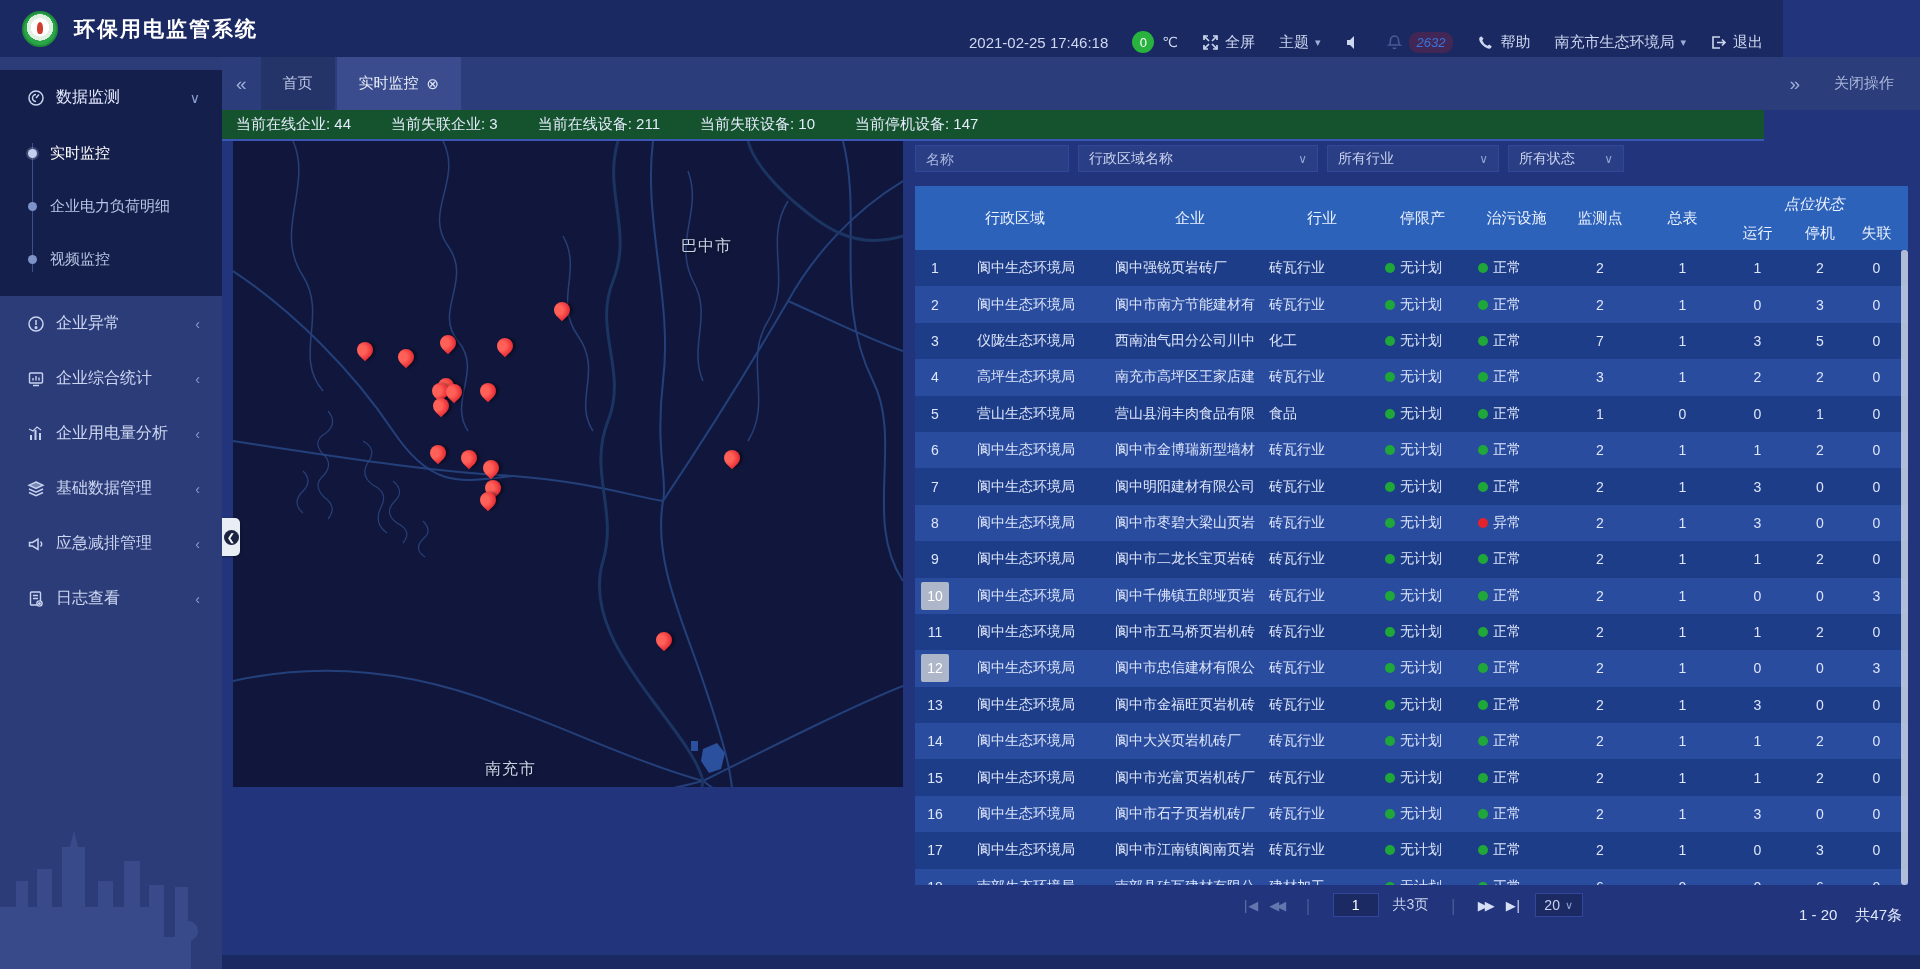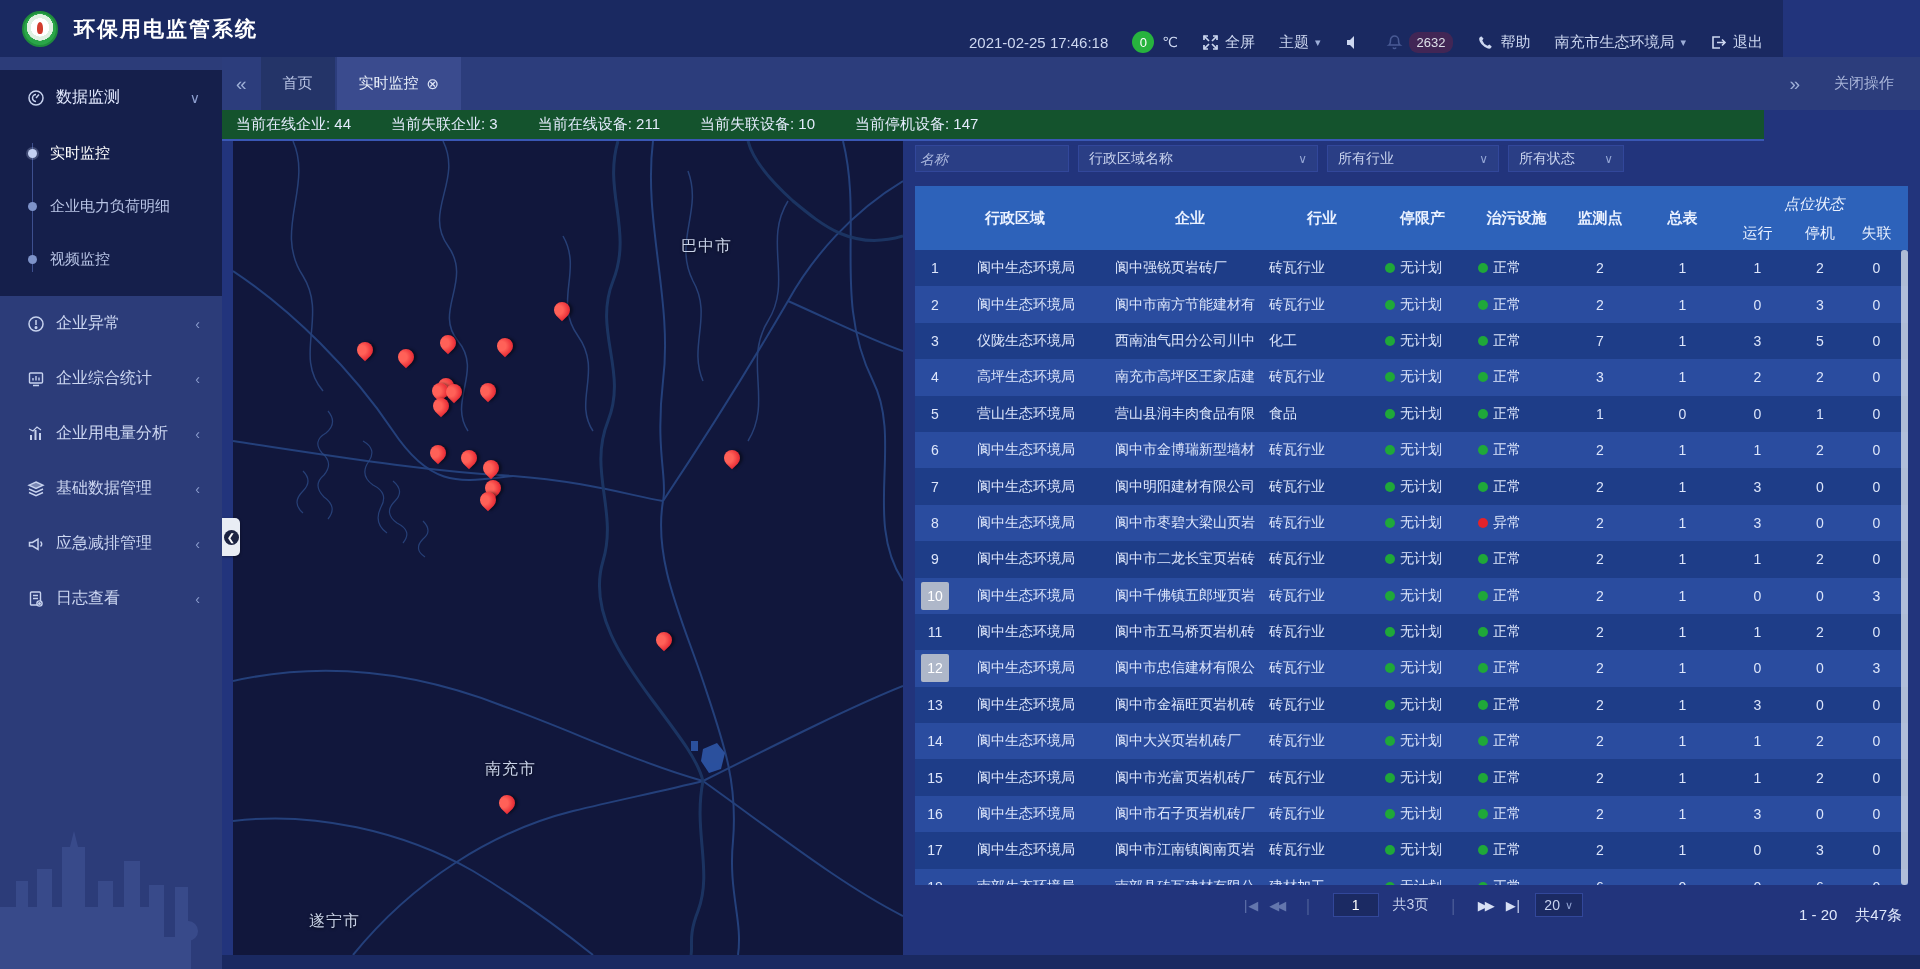--- a/index.html
+++ b/index.html
@@ -13,21 +13,21 @@
   .logo{width:36px;height:36px;border-radius:50%;background:radial-gradient(circle at 50% 45%,#ffffff 0 38%,#dff0e2 39% 55%,#2aa648 56% 100%);border:2px solid #1f8c3c;position:relative;}
   .logo::after{content:'';position:absolute;left:13px;top:9px;width:6px;height:12px;background:#d23c2e;border-radius:50% 50% 40% 40%;}
   .app-title{color:#ffffff;font-size:21px;font-weight:bold;letter-spacing:2px;}
   .top-right{margin-left:auto;display:flex;align-items:center;gap:24px;padding-right:20px;color:#cdd7f0;font-size:15px;margin-top:27px;}
   .top-item{display:flex;align-items:center;gap:6px;cursor:pointer;white-space:nowrap;}
   .temp-badge{width:22px;height:22px;border-radius:50%;background:#27b33e;color:#fff;font-size:13px;display:flex;align-items:center;justify-content:center;}
   .temp-unit{font-size:14px;color:#cdd7f0;margin-left:2px;}
   .caret-down{font-size:11px;color:#9daed8;}
   .hicon{width:17px;height:17px;display:inline-block;}
   .hicon svg{display:block;}
-  .bell-badge{background:rgba(150,35,60,.38);color:#ffffff;border-radius:9px;padding:3px 8px;font-size:13px;}
+  .bell-badge{background:rgba(150,35,60,.38);color:#3b82f6;border-radius:9px;padding:3px 8px;font-size:13px;font-style:italic;}
   .bell-wrap{opacity:.85;}
 
   
   .sidebar{position:absolute;left:0;top:57px;width:222px;height:912px;background:#2c3c79;overflow:hidden;z-index:20;}
   .sidebar nav{padding-top:13px;position:relative;z-index:2;}
   .nav-group.open{background:#151f4b;}
   .nav-item{display:flex;align-items:center;height:55px;padding:0 22px 0 27px;color:#ccd6f1;font-size:16px;cursor:pointer;}
   .nav-group.open .nav-item{color:#e3eaff;}
   .nav-item .mi{width:18px;height:18px;margin-right:11px;flex:none;}
   .nav-item .mi svg{display:block;}
@@ -50,40 +50,40 @@
 
   
   .statsbar{position:absolute;left:222px;top:110px;width:1542px;height:31px;background:#14532d;border-bottom:2px solid #3a57b5;display:flex;align-items:center;gap:40px;padding-left:14px;color:#e4ebfc;font-size:15px;z-index:9;}
   .stat{white-space:nowrap;}
 
   
   .contentbg{position:absolute;left:222px;top:141px;width:1698px;height:814px;background:#22347c;}
   .bottomstrip{position:absolute;left:222px;top:955px;width:1698px;height:14px;background:#1a2961;}
 
   
-  .map{position:absolute;left:233px;top:141px;width:670px;height:814px;background:#11173c;overflow:hidden;z-index:5;}
+  .map{position:absolute;left:233px;top:141px;width:670px;height:646px;background:#11173c;overflow:hidden;z-index:5;}
   .map svg.roads{position:absolute;left:0;top:0;}
   .map-label{position:absolute;color:#c9d3e8;font-size:16px;text-shadow:0 1px 3px rgba(0,0,0,.6);letter-spacing:1px;z-index:3;}
   .pin-wrap{position:absolute;width:0;height:0;z-index:4;}
   .pin{position:absolute;left:-8px;top:-21px;width:16px;height:16px;background:radial-gradient(circle at 35% 35%,#ff6158 0 30%,#ea3038 70%,#c8202c 100%);border-radius:50% 50% 50% 0;transform:rotate(-45deg);box-shadow:2px 2px 3px rgba(0,0,0,.45);}
   .map-handle{position:absolute;left:222px;top:518px;width:18px;height:38px;background:#e9edf4;border-radius:0 5px 5px 0;display:flex;align-items:center;justify-content:center;z-index:15;cursor:pointer;box-shadow:0 1px 3px rgba(0,0,0,.4);}
   .map-handle .hb{width:15px;height:15px;border-radius:50%;background:#1b2342;color:#fff;font-size:10px;display:flex;align-items:center;justify-content:center;}
 
   
   .panel{position:absolute;left:915px;top:141px;width:993px;height:814px;z-index:5;}
   .filters{position:absolute;left:0;top:4px;height:27px;display:flex;gap:9px;}
-  .f-input{width:154px;height:27px;background:#2a3e85;border:1px solid #32479a;color:#c9d3ee;font-size:14px;padding:0 4px;outline:none;font-style:italic;}
+  .f-input{width:154px;height:27px;background:#2a3e85;border:1px solid #32479a;color:#c9d3ee;font-size:14px;padding:0 10px;outline:none;}
   .f-input::placeholder{color:#aab7dd;}
   .f-select{height:27px;background:#2a3e85;border:1px solid #32479a;color:#c9d3ee;font-size:14px;display:flex;align-items:center;padding:0 10px;cursor:pointer;}
   .f-select .sv{flex:1;}
   .f-select .chev{color:#93a5d4;font-size:12px;margin-left:8px;}
   .w-region{width:240px;}.w-industry{width:172px;}.w-status{width:116px;}
 
   .thead{position:absolute;left:0;top:45px;width:993px;height:64px;background:#2d62ba;display:flex;color:#eaf1ff;font-size:15px;}
-  .th{display:flex;align-items:center;justify-content:center;height:64px;font-weight:bold;}
+  .th{display:flex;align-items:center;justify-content:center;height:64px;}
   .th-group{display:flex;flex-direction:column;justify-content:center;}
   .th-group .tg-title{height:30px;display:flex;align-items:flex-end;justify-content:center;font-style:italic;padding-bottom:2px;}
   .th-group .tg-cols{height:34px;display:flex;}
   .th-group .tg-cols span{display:flex;align-items:center;justify-content:center;}
 
   .rows{position:absolute;left:0;top:109px;width:993px;height:635px;overflow:hidden;}
   .trow{display:flex;height:36.4px;align-items:center;color:#dde6fb;font-size:14px;cursor:pointer;}
   .trow.odd{background:#1e3d88;}
   .trow.even{background:#2a4c9f;}
   .cell{overflow:hidden;white-space:nowrap;height:100%;display:flex;align-items:center;}

